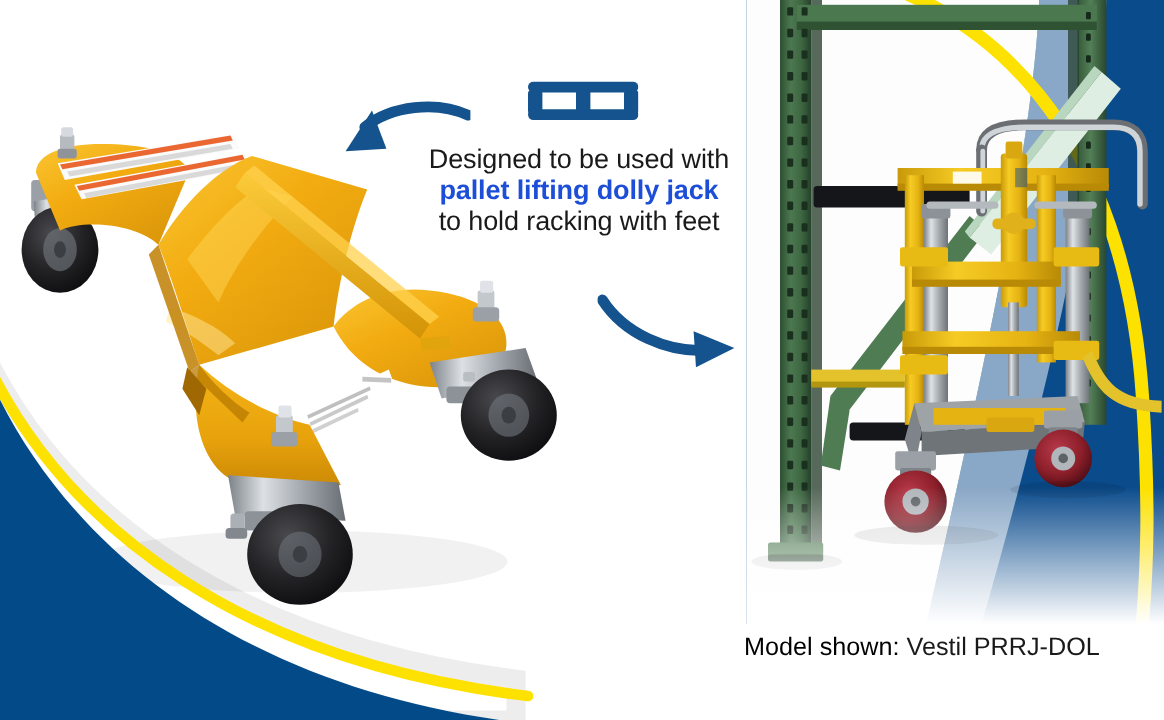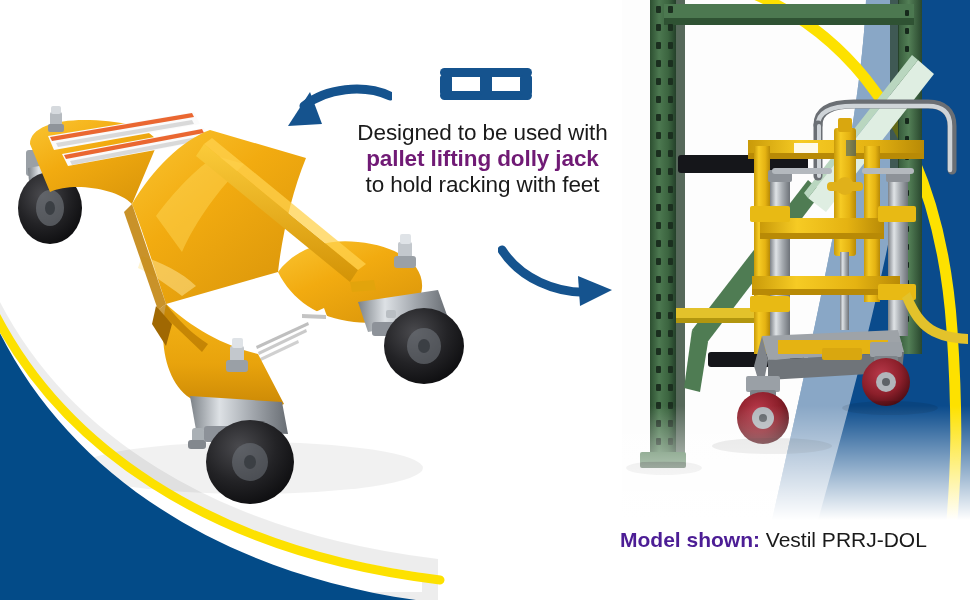--- a/index.html
+++ b/index.html
@@ -36,21 +36,21 @@
     line-height: 1.16;
   }
   .callout .line {
     font-size: 22.5px;
     color: #1a1a1a;
     letter-spacing: -0.1px;
     white-space: nowrap;
   }
   .callout .line.accent {
     font-weight: bold;
-    color: #701a75;
+    color: #1d4ed8;
   }
 
   
   .pallet-icon {
     position: absolute;
     left: 440px;
     top: 68px;
     width: 92px;
     height: 34px;
   }
@@ -93,22 +93,22 @@
   .caption {
     position: absolute;
     left: 620px;
     top: 528px;
     width: 340px;
     font-size: 21px;
     white-space: nowrap;
     color: #1a1a1a;
   }
   .caption .cap-strong {
-    font-weight: bold;
-    color: #4c1d95;
+    font-weight: normal;
+    color: #000000;
     text-align: right;
   }
 </style>
 </head>
 <body>
 
 <div id="banner">
 
   <div class="photo-right">
     <svg width="348" height="520" viewBox="0 0 348 520" xmlns="http://www.w3.org/2000/svg">

